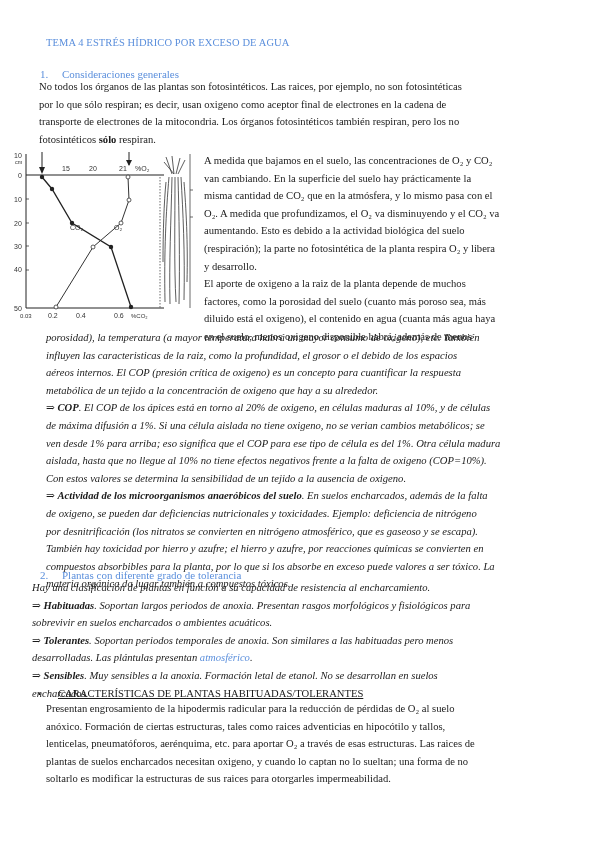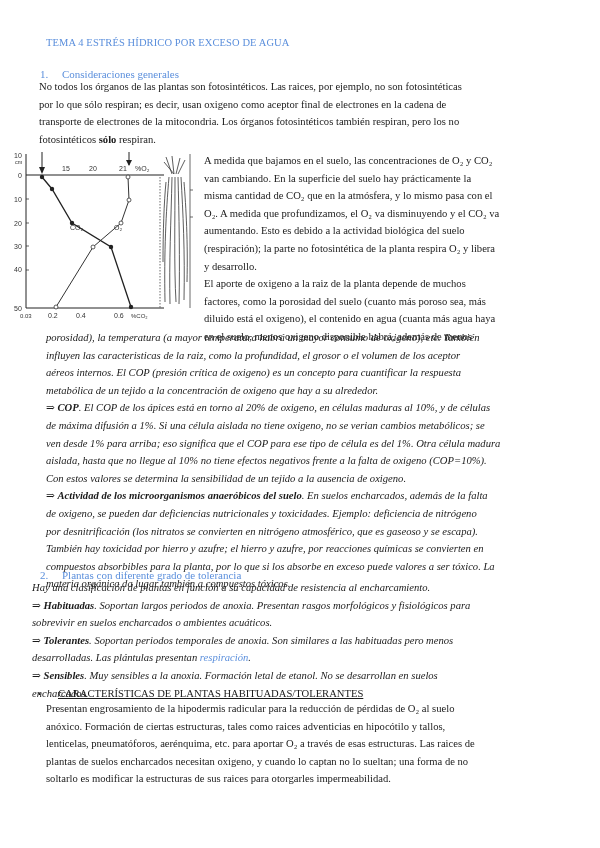--- a/index.html
+++ b/index.html
@@ -123,21 +123,21 @@
     <div>(respiración); la parte no fotosintética de la planta respira O₂ y libera</div>
     <div>y desarrollo.</div>
     <div>El aporte de oxigeno a la raiz de la planta depende de muchos</div>
     <div>factores, como la porosidad del suelo (cuanto más poroso sea, más</div>
     <div>diluido está el oxigeno), el contenido en agua (cuanta más agua haya</div>
     <div>en el suelo, menos oxigeno disponible habrá, además de menos</div>
   </div>
 
   <div class="para" style="left:46px; top:329px; width:522px;font-style:italic;">
     <div>porosidad), la temperatura (a mayor temperatura habrá un mayor consumo de oxigeno), etc. También</div>
-    <div>influyen las caracteristicas de la raiz, como la profundidad, el grosor o el volumen de los aceptor</div>
+    <div>influyen las caracteristicas de la raiz, como la profundidad, el grosor o el debido de los espacios</div>
     <div>aéreos internos. El COP (presión crítica de oxigeno) es un concepto para cuantificar la respuesta</div>
     <div>metabólica de un tejido a la concentración de oxigeno que hay a su alrededor.</div>
     <div><span>⇒</span> <b>COP</b><span>. El COP de los ápices está en torno al 20% de oxigeno, en células maduras al 10%, y de células</span></div>
     <div>de máxima difusión a 1%. Si una célula aislada no tiene oxigeno, no se verian cambios metabólicos; se</div>
     <div>ven desde 1% para arriba; eso significa que el COP para ese tipo de célula es del 1%. Otra célula madura</div>
     <div>aislada, hasta que no llegue al 10% no tiene efectos negativos frente a la falta de oxigeno (COP=10%).</div>
     <div>Con estos valores se determina la sensibilidad de un tejido a la ausencia de oxigeno.</div>
     <div><span>⇒</span> <b>Actividad de los microorganismos anaeróbicos del suelo</b><span>. En suelos encharcados, además de la falta</span></div>
     <div>de oxigeno, se pueden dar deficiencias nutricionales y toxicidades. Ejemplo: deficiencia de nitrógeno</div>
     <div>por desnitrificación (los nitratos se convierten en nitrógeno atmosférico, que es gaseoso y se escapa).</div>
@@ -148,21 +148,21 @@
 
   <div class="h1" style="left:40px; top:569px;">
     <span class="num">2.</span><span>Plantas con diferente grado de tolerancia</span>
   </div>
 
   <div class="para" style="left:32px; top:579px; width:522px;font-style:italic;">
     <div>Hay una clasificación de plantas en función a su capacidad de resistencia al encharcamiento.</div>
     <div><span>⇒</span> <b>Habituadas</b><span>. Soportan largos periodos de anoxia. Presentan rasgos morfológicos y fisiológicos para</span></div>
     <div>sobrevivir en suelos encharcados o ambientes acuáticos.</div>
     <div><span>⇒</span> <b>Tolerantes</b><span>. Soportan periodos temporales de anoxia. Son similares a las habituadas pero menos</span></div>
-    <div><span>desarrolladas. Las plántulas presentan </span><span class="link">respiración</span><span>.</span></div>
+    <div><span>desarrolladas. Las plántulas presentan </span><span class="link">atmosférico</span><span>.</span></div>
     <div><span>⇒</span> <b>Sensibles</b><span>. Muy sensibles a la anoxia. Formación letal de etanol. No se desarrollan en suelos</span></div>
     <div>encharcados.</div>
   </div>
 
   <div class="bullet-row" style="top:688px;">
     <span class="dot">•</span><span class="underline">CARACTERÍSTICAS DE PLANTAS HABITUADAS/TOLERANTES</span>
   </div>
 
   <div class="para" style="left:46px; top:700px; width:522px;">
     <div>Presentan engrosamiento de la hipodermis radicular para la reducción de pérdidas de O₂ al suelo</div>

